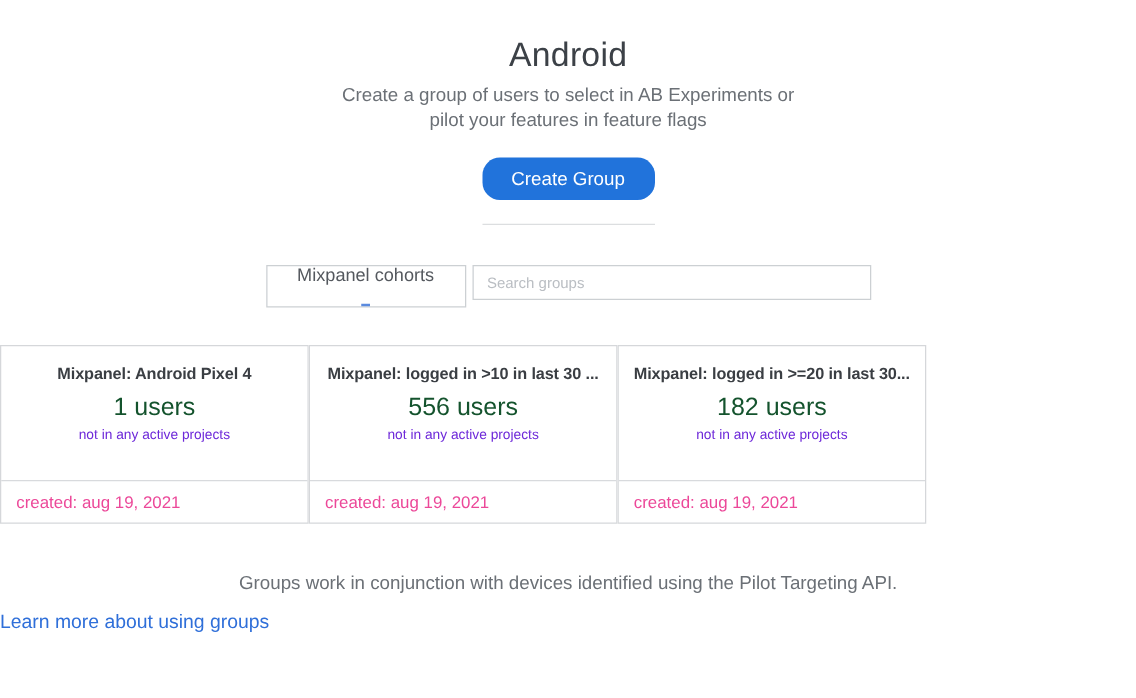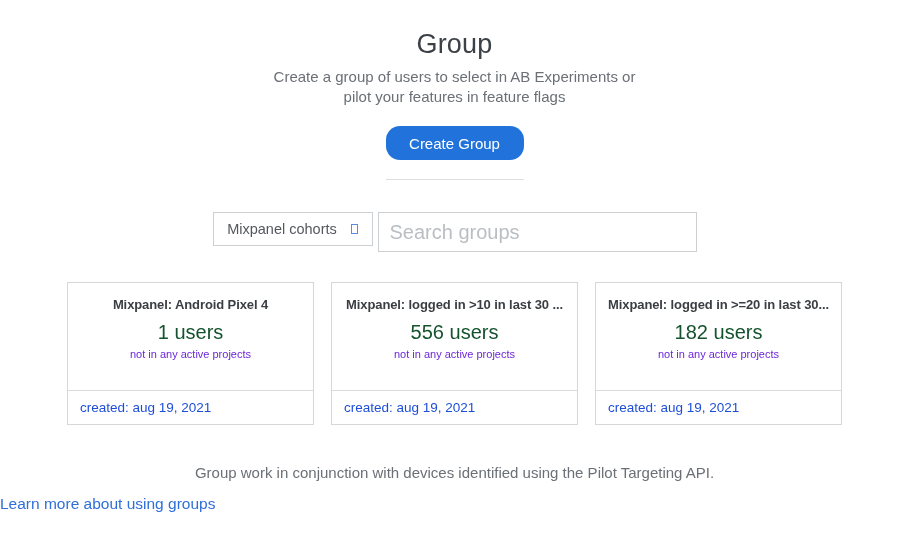--- a/index.html
+++ b/index.html
@@ -64,46 +64,45 @@
     border: 1px solid #ccd0d3;
     background: #ffffff;
     display: flex;
     align-items: center;
     justify-content: center;
     gap: 14px;
     font-size: 14.5px;
     color: #54585e;
     cursor: pointer;
     user-select: none;
+    flex-direction: column;
   }
   .caret-box {
     display: inline-block;
     width: 7px;
     height: 10px;
     border: 1px solid #5b8bdf;
     background: transparent;
   }
   .search-input {
     width: 319px;
-    height: 40px;
+    height: 28px;
     border: 1px solid #ccd0d3;
     padding: 0 11px;
-    font-size: 20px;
+    font-size: 12px;
     font-family: "Liberation Sans", sans-serif;
     color: #3c4147;
     outline: none;
   }
   .search-input::placeholder { color: #babec3; opacity: 1; }
 
   
   .cards {
     margin-top: 30px;
     display: flex;
-    justify-content: center;
-    gap: 17px;
   }
   .card {
     width: 247px;
     height: 143px;
     border: 1px solid #d5d7da;
     background: #ffffff;
     display: flex;
     flex-direction: column;
     cursor: pointer;
   }
@@ -131,21 +130,21 @@
     margin-top: 4px;
     font-size: 11px;
     color: #6d28d9;
   }
   .card-footer {
     height: 34px;
     border-top: 1px solid #d8dadd;
     line-height: 33px;
     padding: 0 12px;
     font-size: 13.5px;
-    color: #1d4ed8;
+    color: #ec4899;
     text-align: left;
     white-space: nowrap;
     overflow: hidden;
   }
 
   
   .footer-info {
     margin-top: 39px;
     text-align: center;
     font-size: 15px;
@@ -157,21 +156,21 @@
     color: var(--link-blue, #2f6fd9);
     text-decoration: none;
     cursor: pointer;
   }
 </style>
 </head>
 <body>
 
 <div class="page">
 
-  <h1 class="page-title">Group</h1>
+  <h1 class="page-title">Android</h1>
 
   <p class="page-subtitle"><span>Create a group of users to select in AB Experiments or</span><br><span>pilot your features in feature flags</span></p>
 
   <div class="btn-row">
     <button class="create-btn">Create Group</button>
   </div>
 
   <hr class="divider">
 
   <div class="controls">
@@ -206,19 +205,19 @@
       <div class="card-body">
         <div class="card-title">Mixpanel: logged in &gt;=20 in last 30...</div>
         <div class="card-users">182 users</div>
         <div class="card-status">not in any active projects</div>
       </div>
       <div class="card-footer">created: aug 19, 2021</div>
     </div>
 
   </div>
 
-  <p class="footer-info">Group work in conjunction with devices identified using the Pilot Targeting API.</p>
+  <p class="footer-info">Groups work in conjunction with devices identified using the Pilot Targeting API.</p>
 
   <div class="link-row">
     <a href="#" class="learn-link">Learn more about using groups</a>
   </div>
 
 </div>
 
 </body></html>

